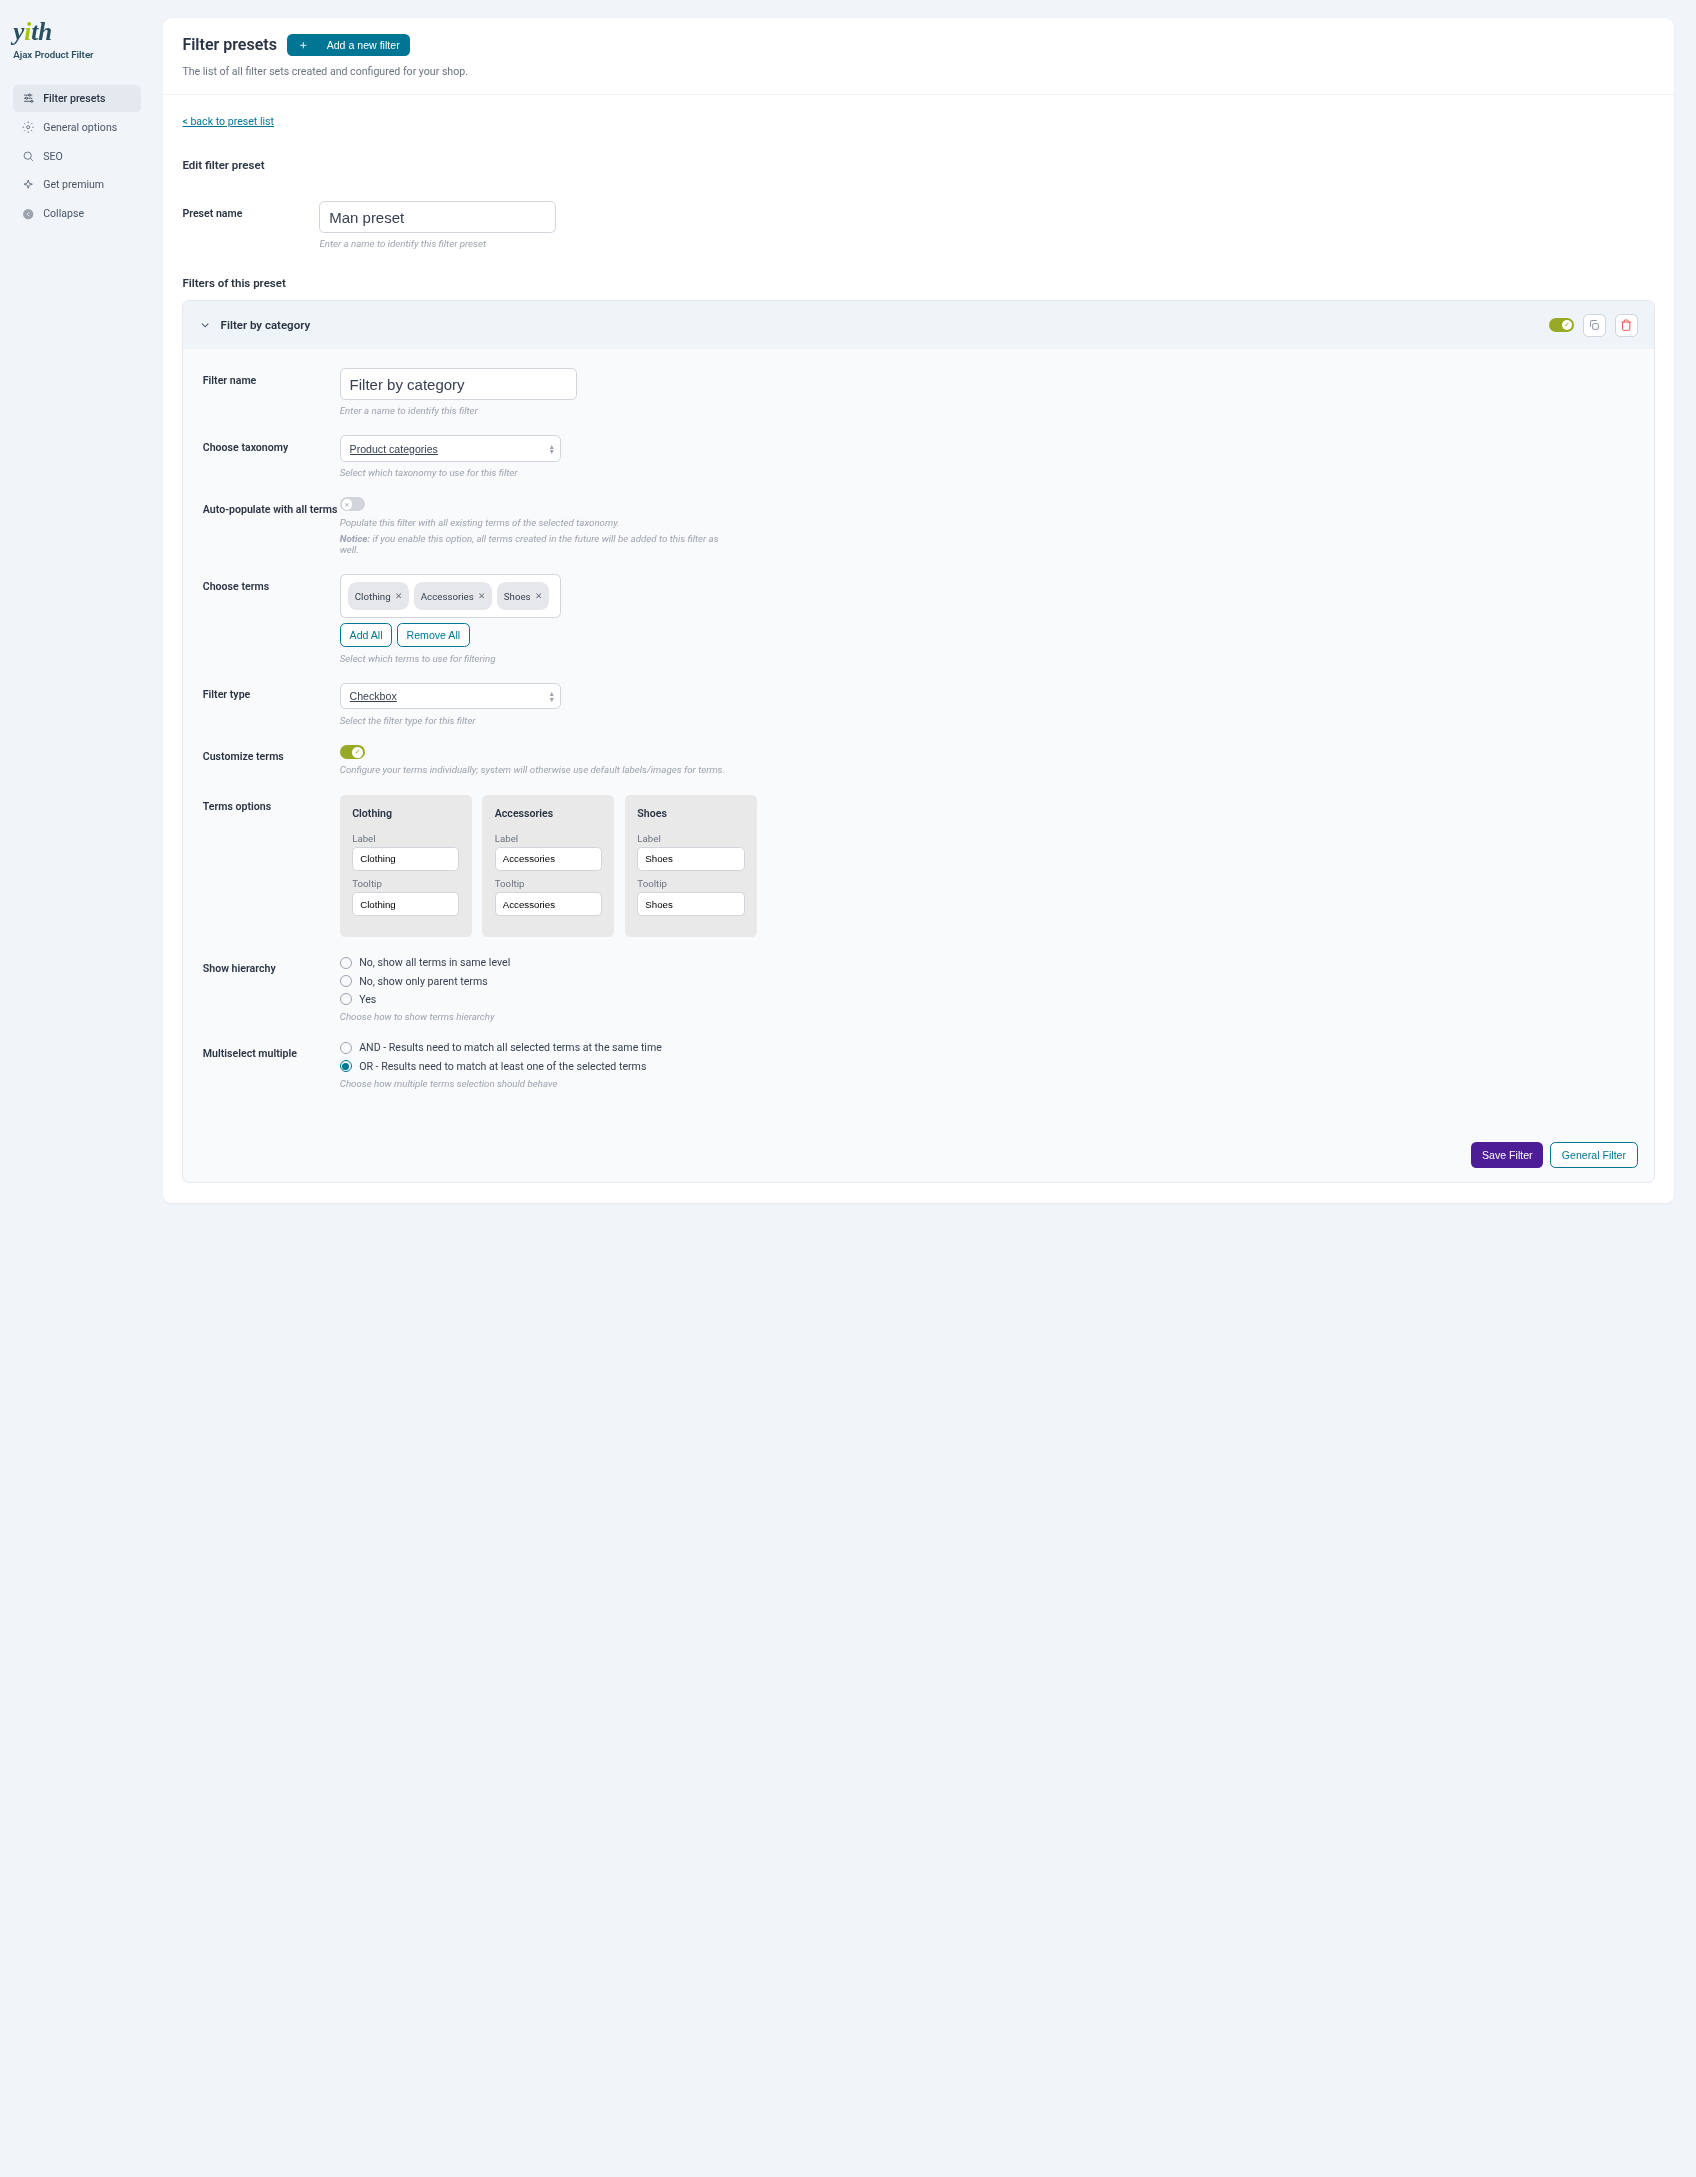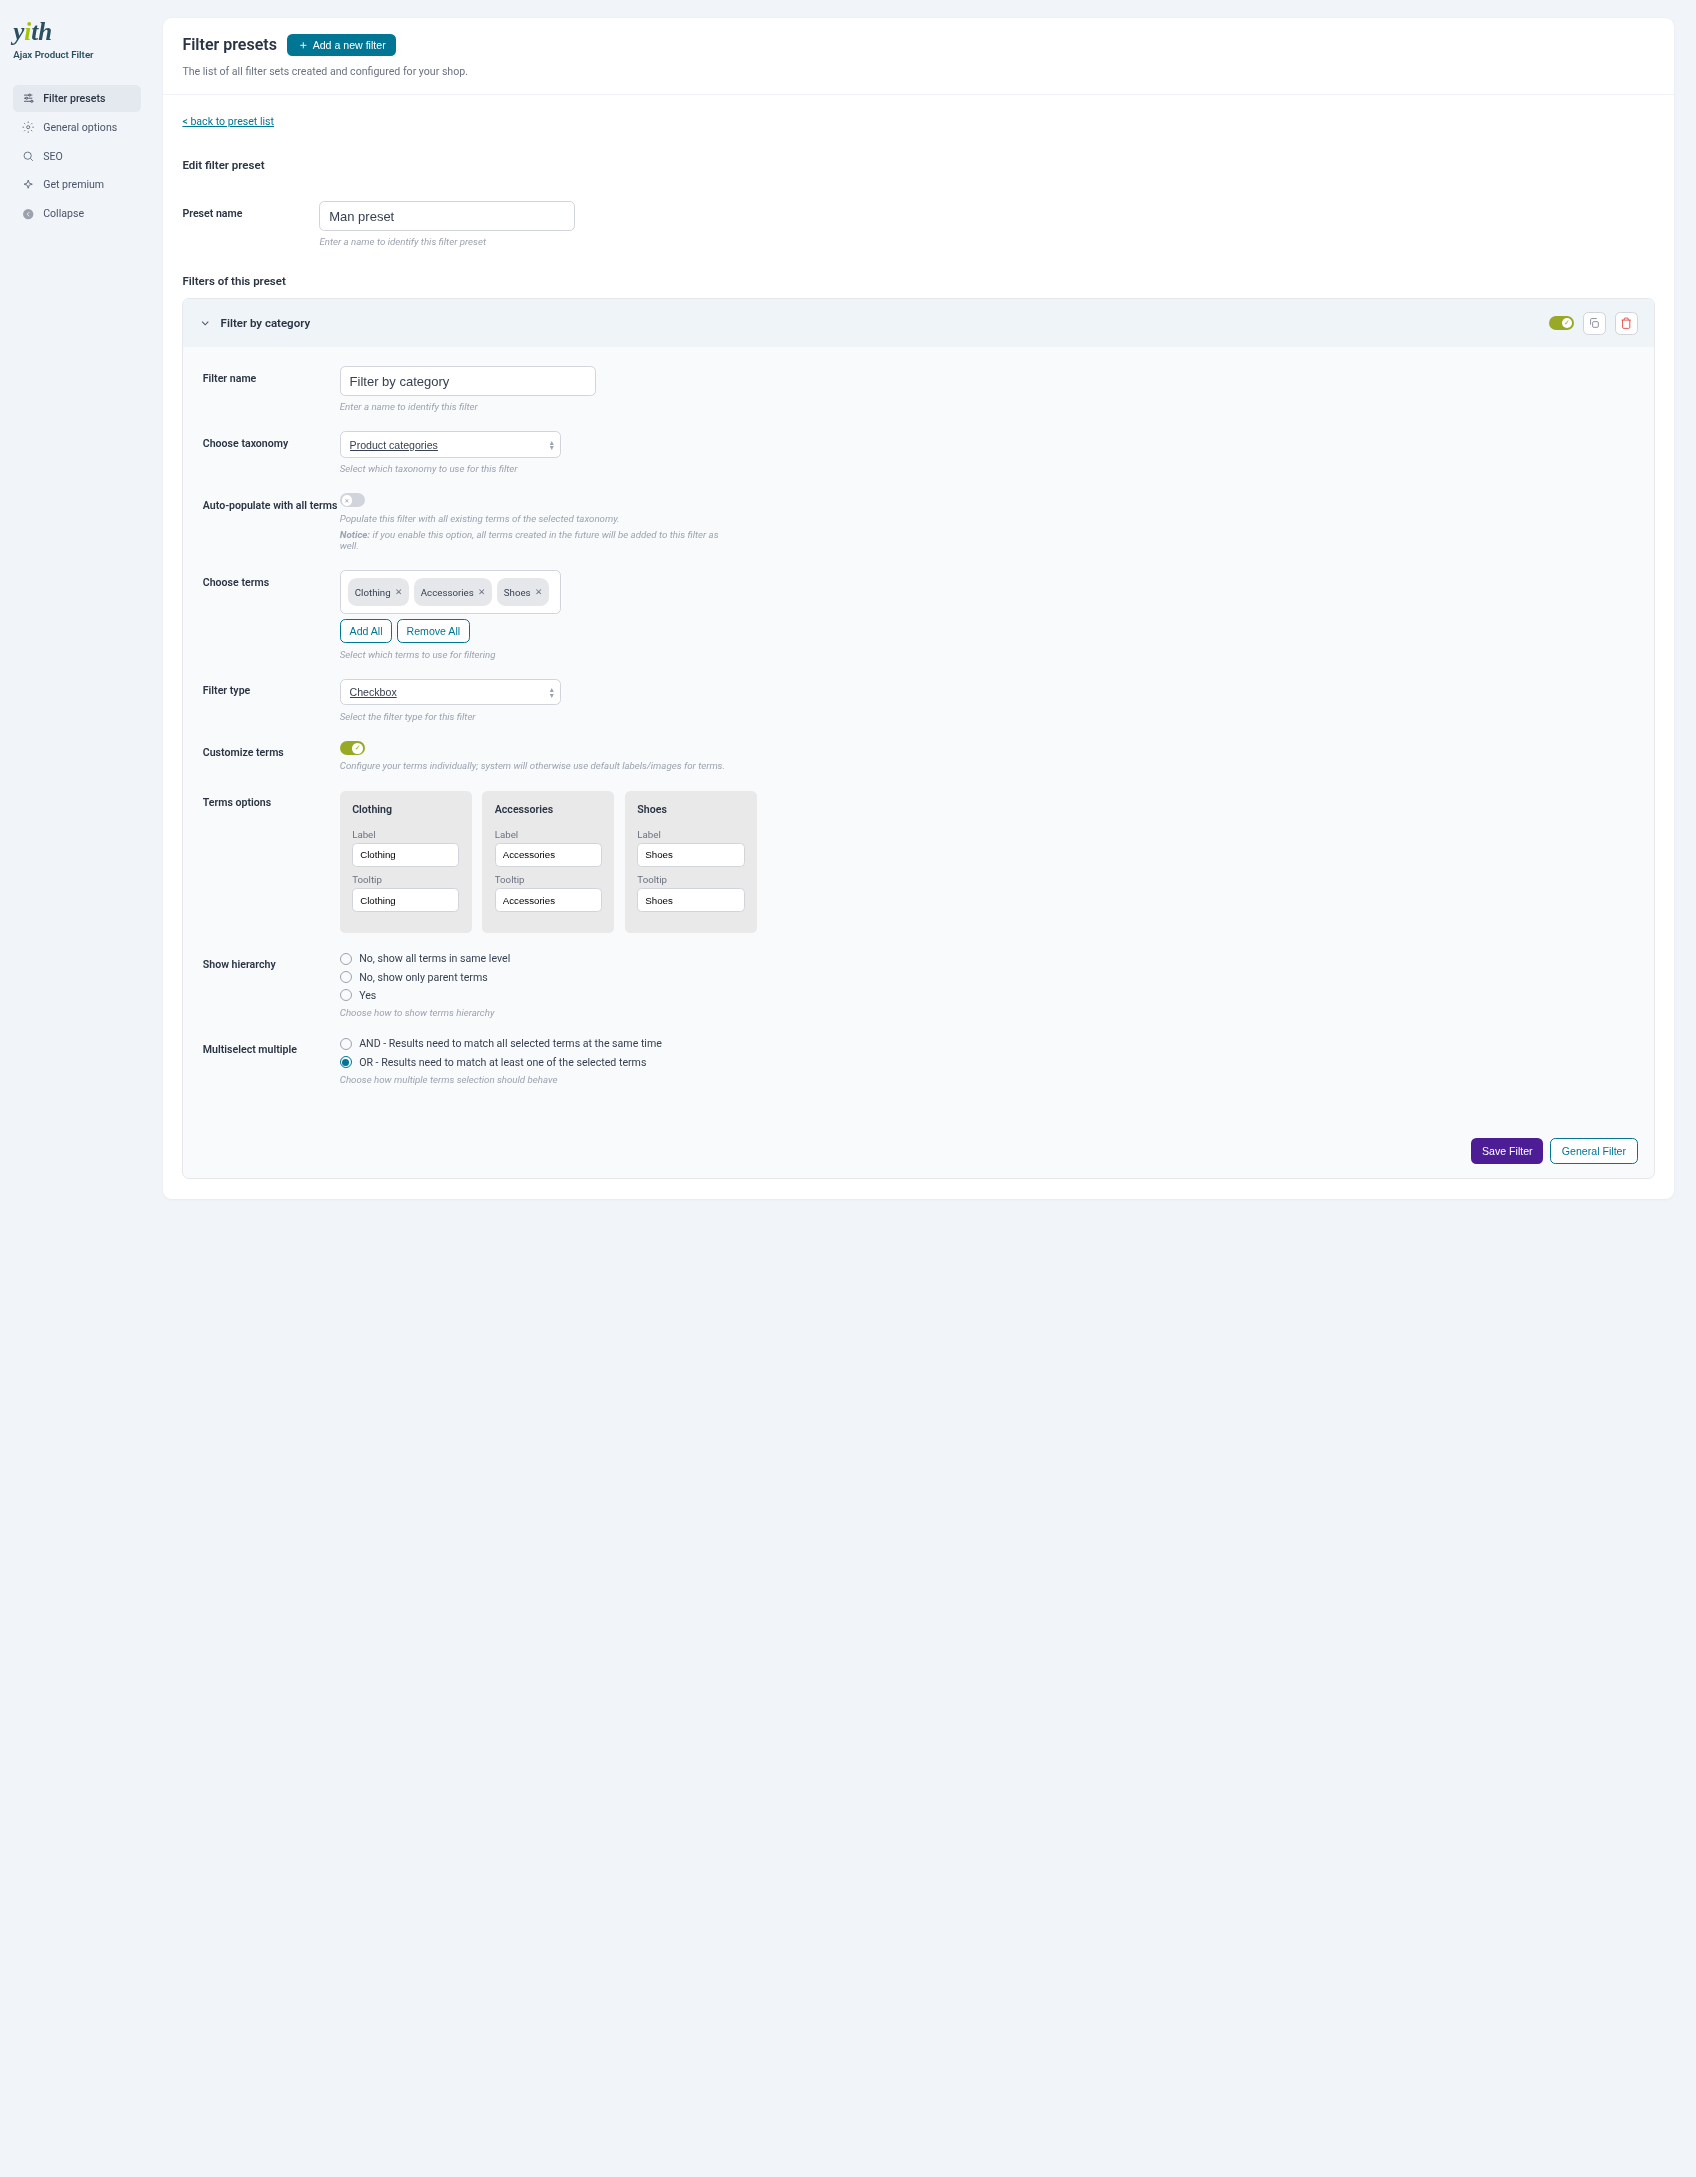--- a/index.html
+++ b/index.html
@@ -10,30 +10,30 @@
 .logo-dot { color: #a6c307; }
 .subtitle { font-size: 9.7px; font-weight: 600; color: #2a5060; margin-bottom: 25px; }
 .nav-item { display: flex; align-items: center; gap: 8.8px; padding: 7px 8.8px; border-radius: 5.3px; color: #4a5568; font-size: 10.6px; cursor: pointer; margin-bottom: 1.8px; }
 .nav-item.active { background: #e3e9ef; color: #2a3443; font-weight: 500; }
 .nav-item svg { width: 12.4px; height: 12.4px; stroke: currentColor; fill: none; stroke-width: 1.5; }
 .main { flex: 1; padding: 17.6px 22px 22px; }
 .card { background: #fff; border-radius: 8.8px; box-shadow: 0 0.9px 2.6px rgba(0,0,0,0.05); }
 .card-head { padding: 16px 19.4px; display: flex; flex-direction: column; gap: 8.8px; border-bottom: 0.9px solid #f0f2f5; }
 .title-row { display: flex; align-items: center; gap: 10.6px; }
 .page-title { font-size: 16px; font-weight: 600; color: #2a3443; }
-.btn-primary { background: #007694; color: #fff; border: none; border-radius: 5.3px; padding: 5.3px 10.6px; font-size: 10.6px; display: inline-flex; align-items: center; gap: 4px; cursor: pointer; }
+.btn-primary { background: #007694; color: #fff; border: none; border-radius: 5.3px; padding: 5.3px 10.6px; font-size: 10.6px; display: inline-flex; align-items: center; gap: 18px; cursor: pointer; }
 .btn-primary svg { width: 10.6px; height: 10.6px; stroke: #fff; stroke-width: 2; }
 .subtitle-text { font-size: 10.6px; color: #6b7280; }
 .card-body { padding: 19.4px; }
 .back-link { color: #007694; font-size: 10.6px; text-decoration: underline; cursor: pointer; display: inline-block; margin-bottom: 30px; }
 .section-title { font-size: 11.5px; font-weight: 600; margin-bottom: 29px; }
 .form-row { display: flex; margin-bottom: 19.4px; }
 .form-label { width: 137px; flex-shrink: 0; font-size: 10.6px; font-weight: 600; color: #2a3443; padding-top: 5.3px; }
 .form-field { flex: 1; max-width: 388px; }
-.text-input { width: 256px; padding: 6.2px 8.8px; border: 0.9px solid #d1d5db; border-radius: 5.3px; font-size: 13px; color: #374151; }
+.text-input { width: 237px; padding: 6.2px 8.8px; border: 0.9px solid #d1d5db; border-radius: 5.3px; font-size: 15px; color: #374151; }
 .help { font-size: 9.7px; font-style: italic; color: #9ca3af; margin-top: 5.3px; }
 .filter-panel { background: #f8fafc; border: 0.9px solid #e5e7eb; border-radius: 7px; margin-top: 10.6px; }
 .panel-head { background: #eef4f8; padding: 12.4px 16px; display: flex; align-items: center; justify-content: space-between; border-radius: 7px 7px 0 0; }
 .panel-title-wrap { display: flex; align-items: center; gap: 8.8px; }
 .panel-title { font-size: 11.5px; font-weight: 600; }
 .panel-actions { display: flex; align-items: center; gap: 8.8px; }
 .toggle { width: 25px; height: 14px; border-radius: 8.8px; position: relative; cursor: pointer; }
 .toggle.on { background: #98aa25; }
 .toggle.off { background: #d1d5db; }
 .toggle-knob { width: 10.6px; height: 10.6px; background: #fff; border-radius: 50%; position: absolute; top: 1.8px; display: flex; align-items: center; justify-content: center; }

